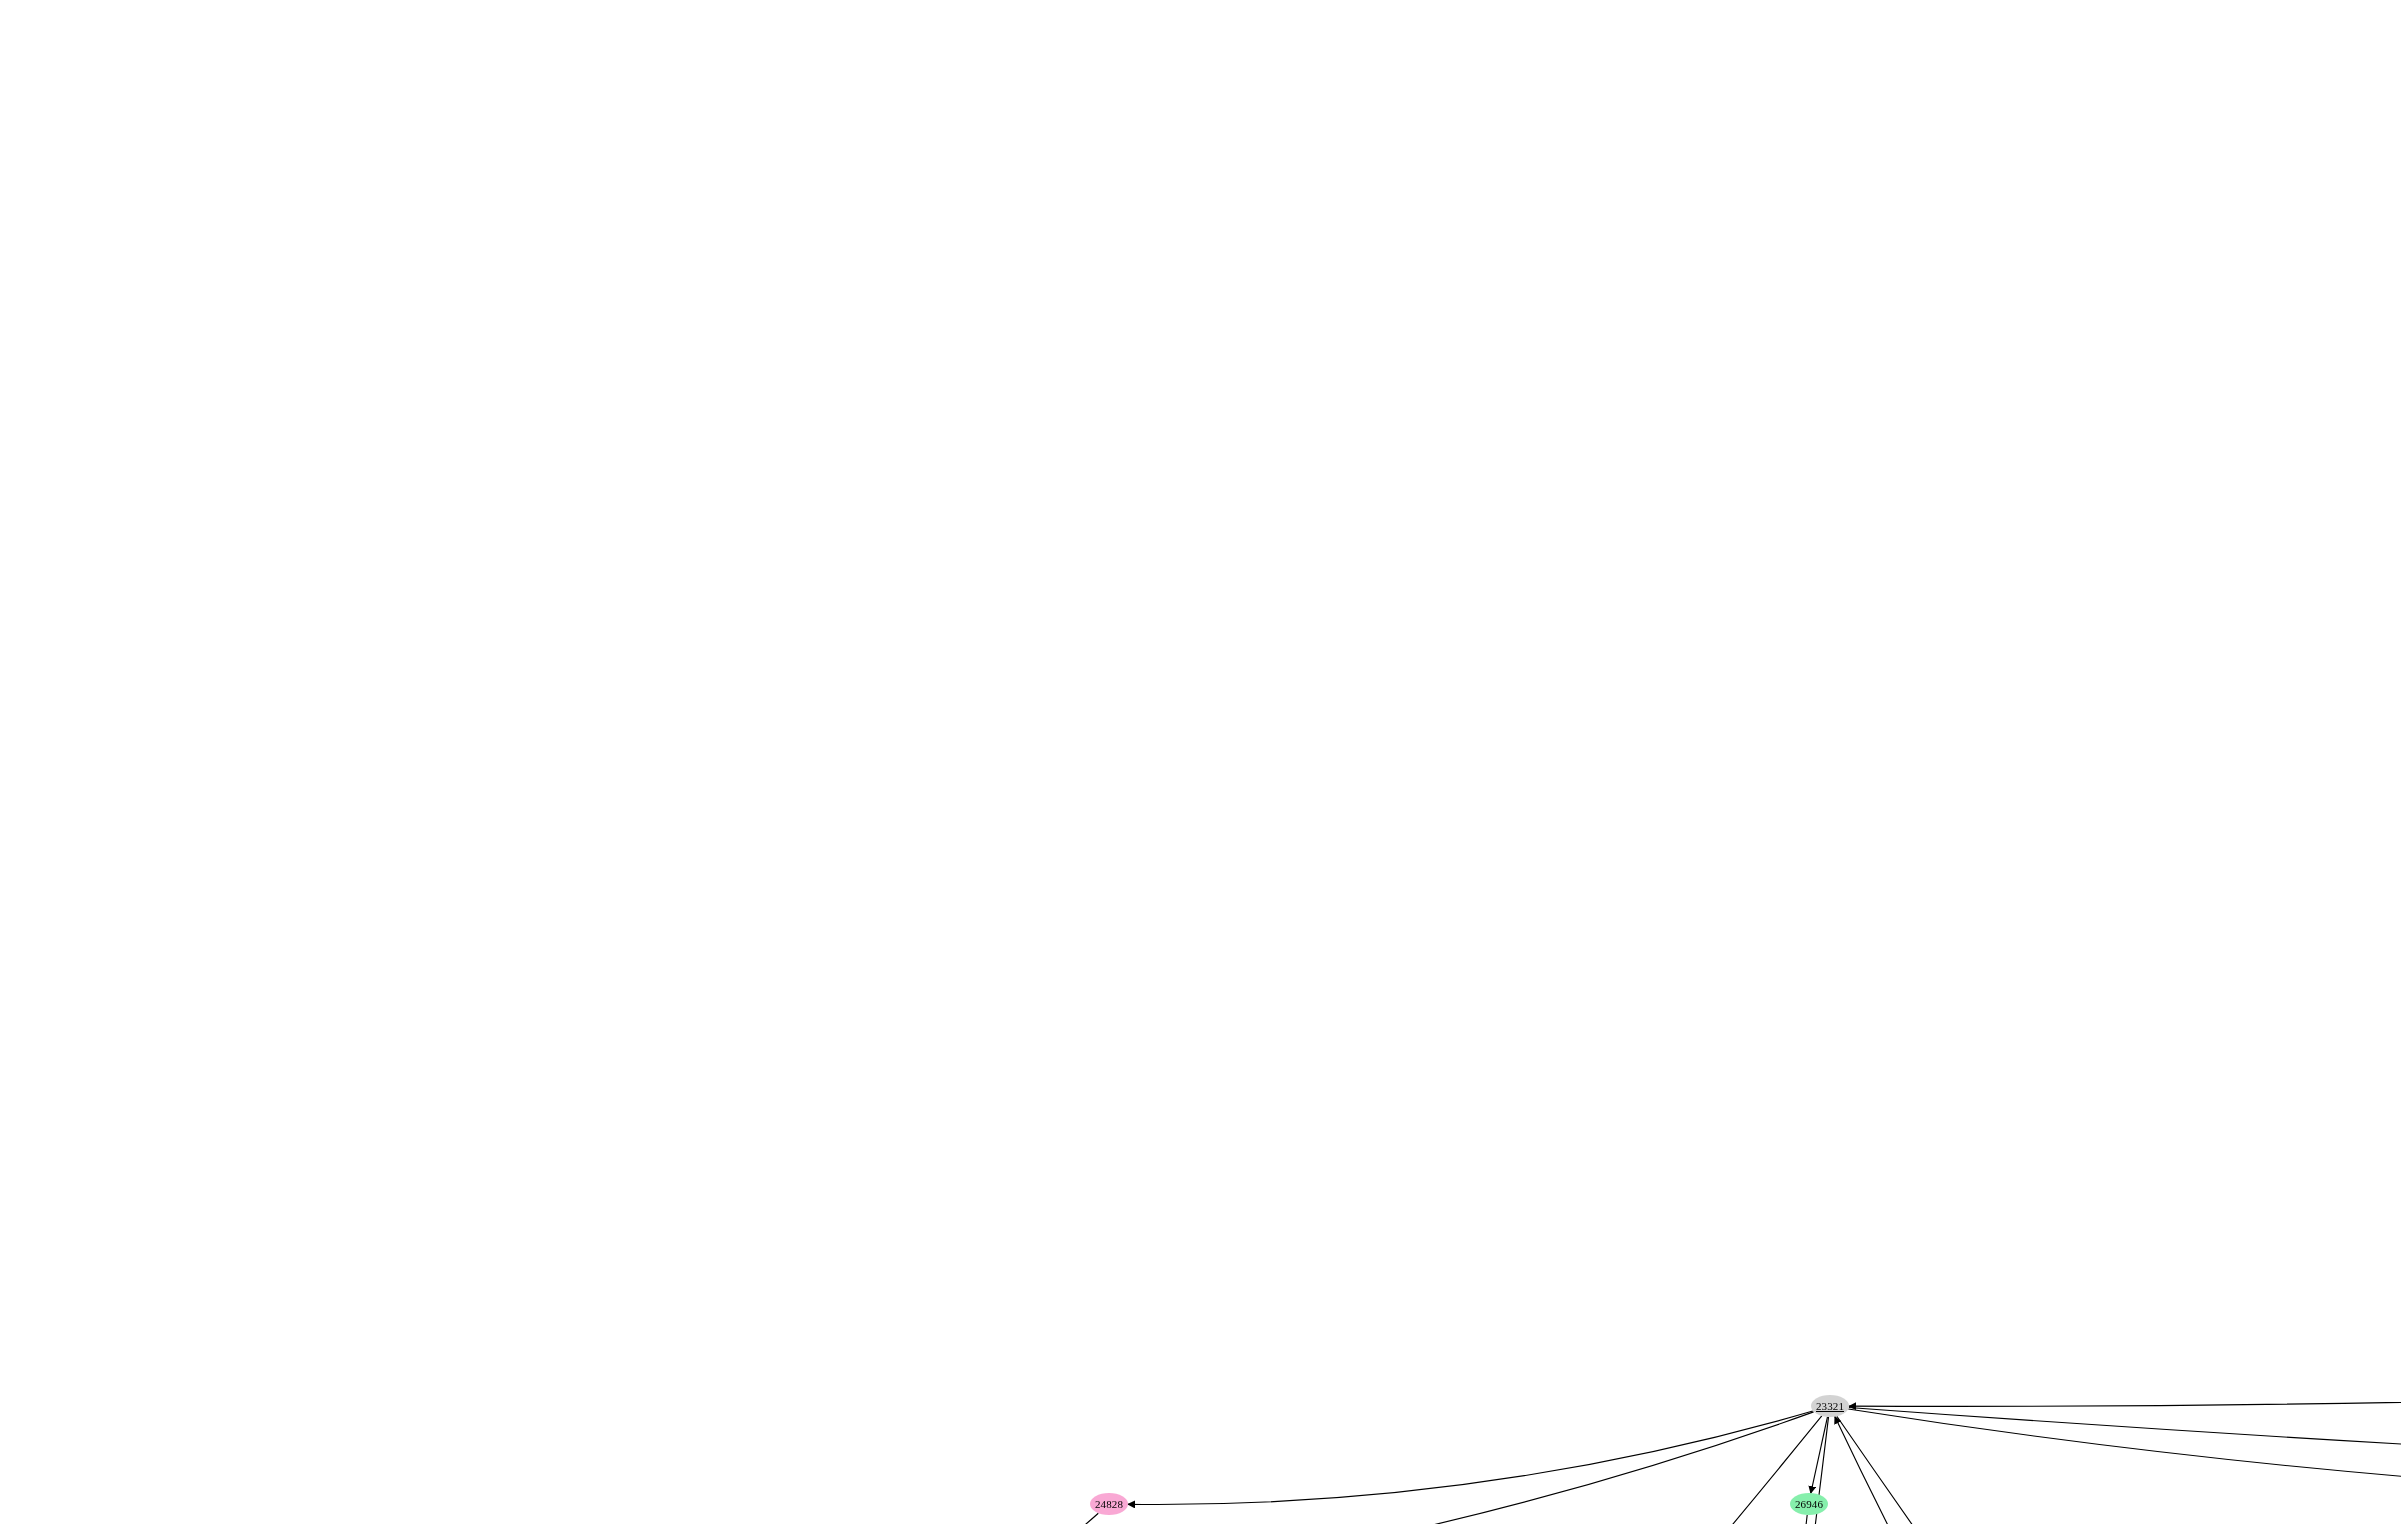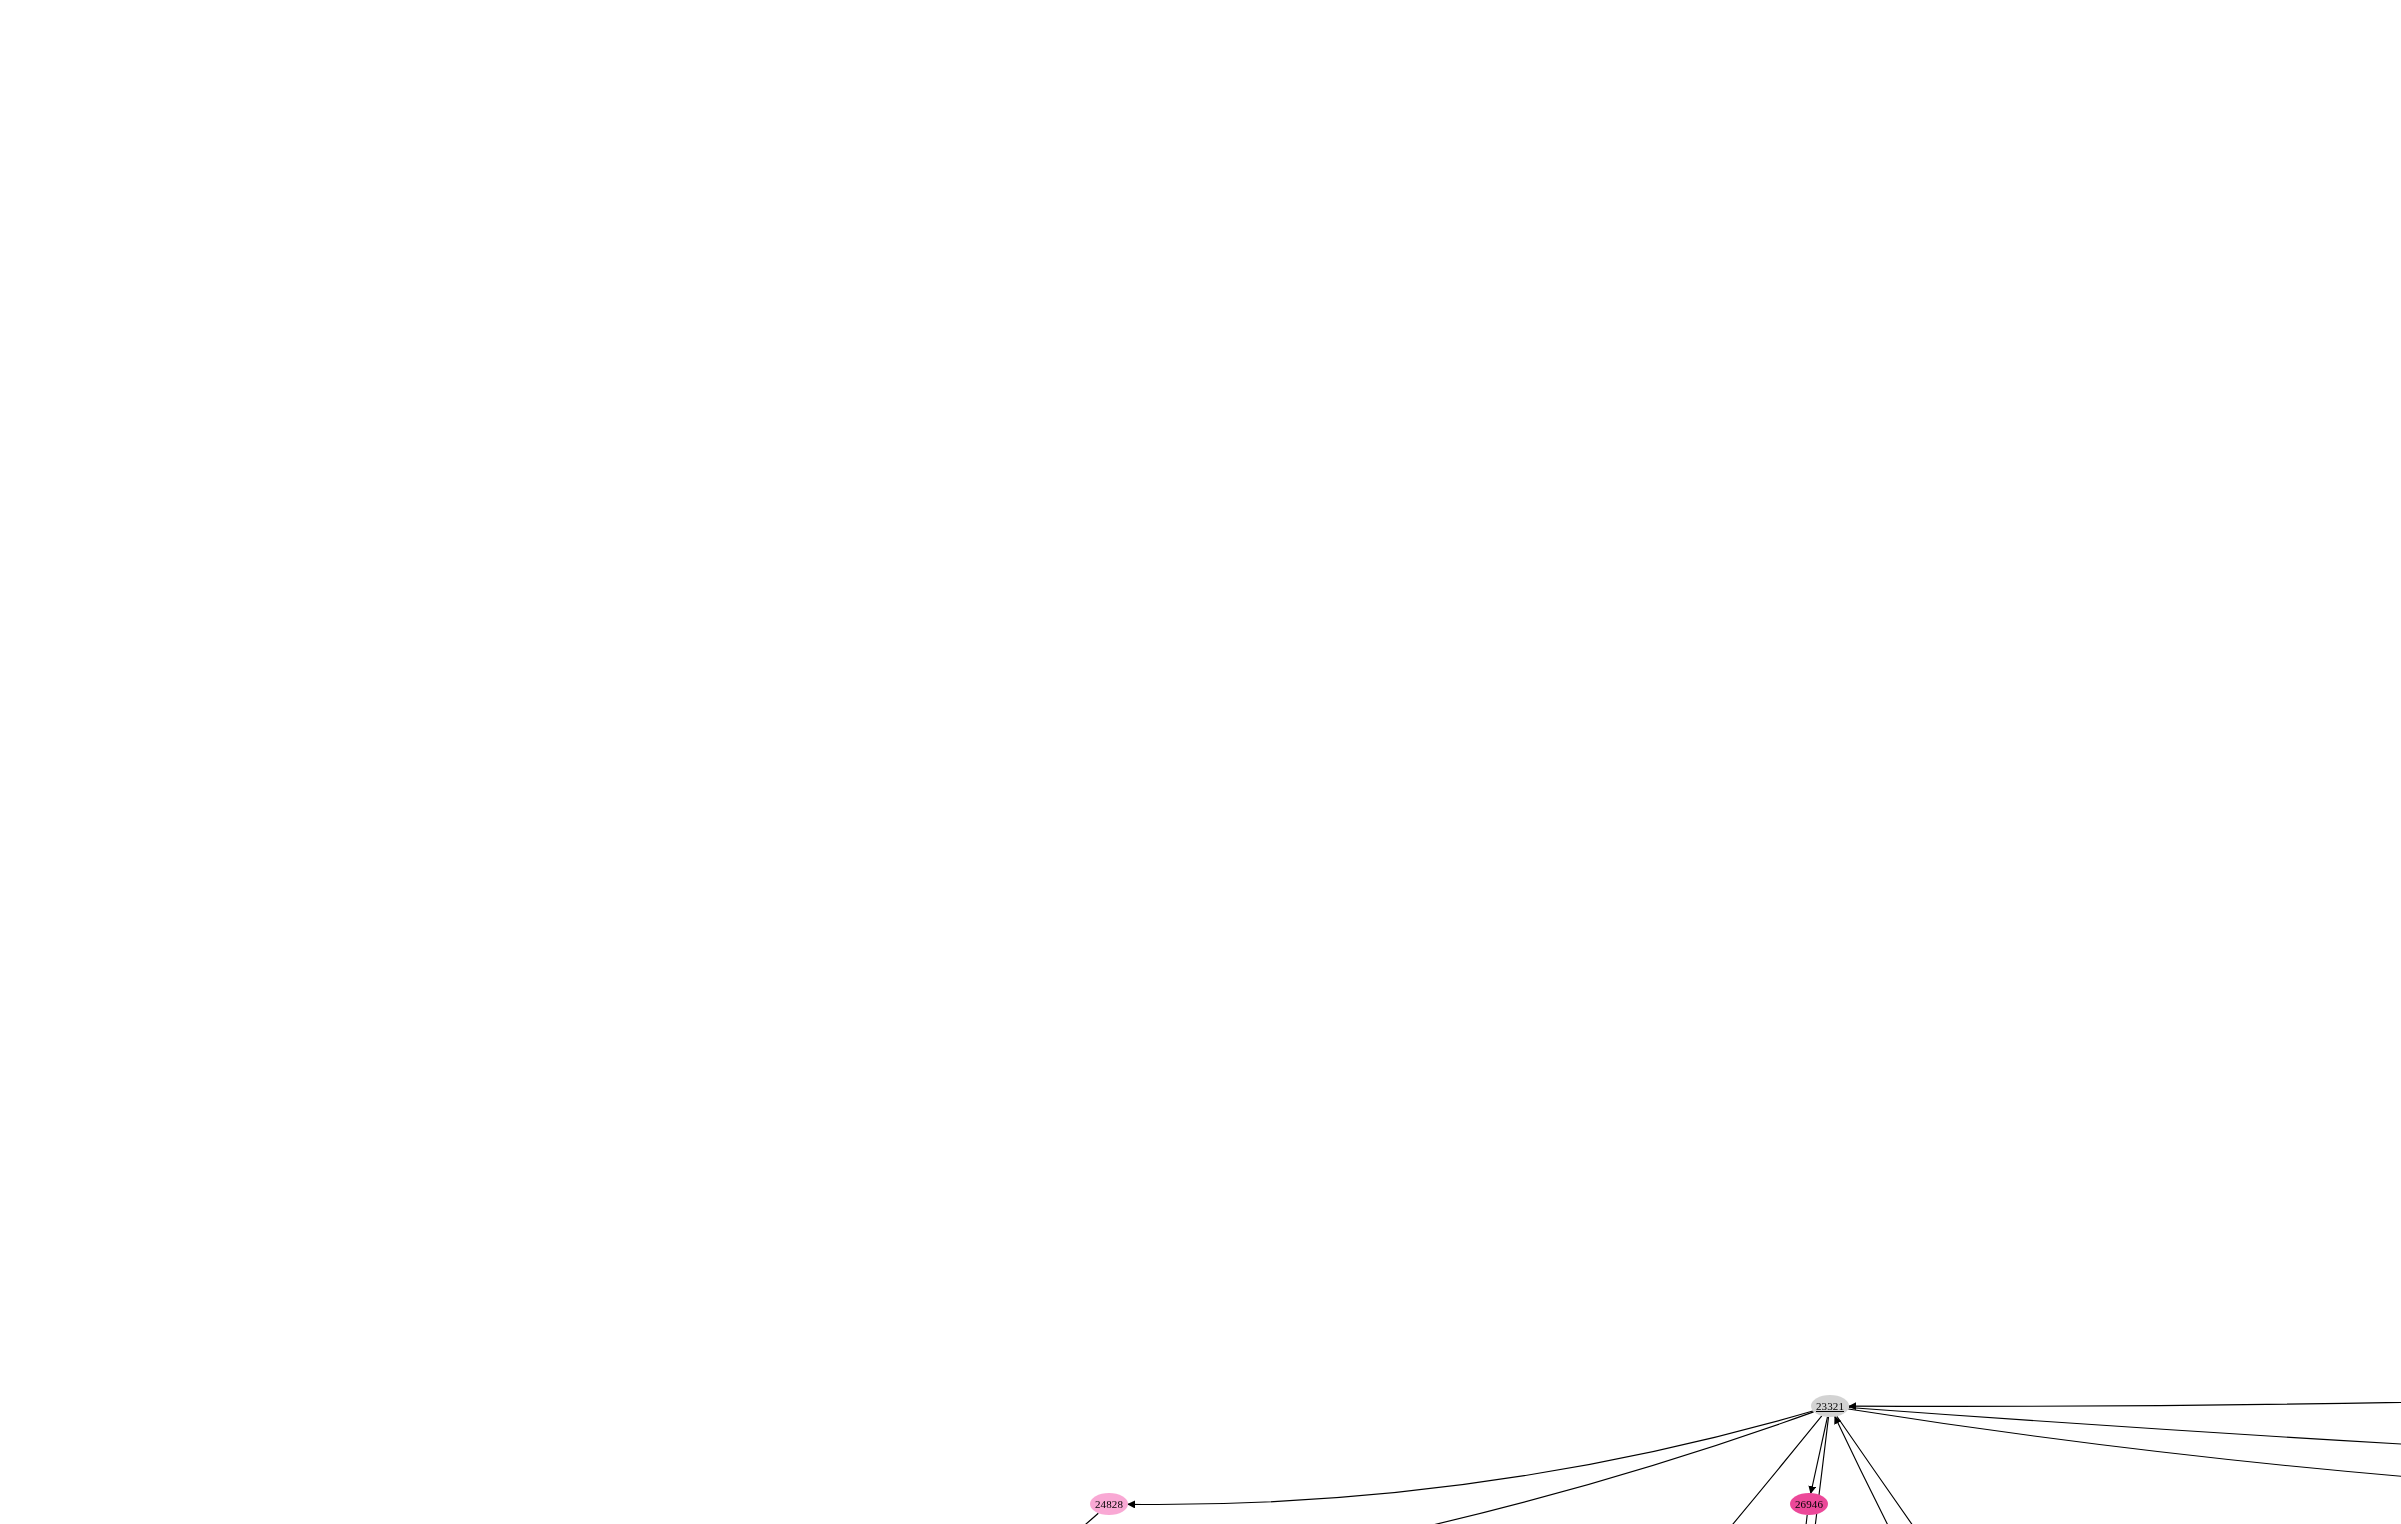--- a/index.html
+++ b/index.html
@@ -263,18 +263,18 @@
         <path d="M 7968.701078674042 4796.518692156722 Q 8598.951849489795 4893.577310862347 9229.202620305548 4796.518692156722" marker-end="url(#arrow)"></path>
       </g>
   </svg>
   <div id="node-layer">
       <div class="node" style="left: 1811px; top: 1395px; width: 38px; height: 22px; background: rgb(211, 211, 211); text-decoration: underline;">
         <span class="node-label">23321</span>
       </div>
       <div class="node" style="left: 1090px; top: 1493px; width: 38px; height: 22px; background: #f9a8d4;">
         <span class="node-label">24828</span>
       </div>
-      <div class="node" style="left: 1790px; top: 1493px; width: 38px; height: 22px; background: #ec4899;">
+      <div class="node" style="left: 1790px; top: 1493px; width: 38px; height: 22px; background: #86efac;">
         <span class="node-label">26946</span>
       </div>
     </div>
 </div>
 
 
 </body></html>

